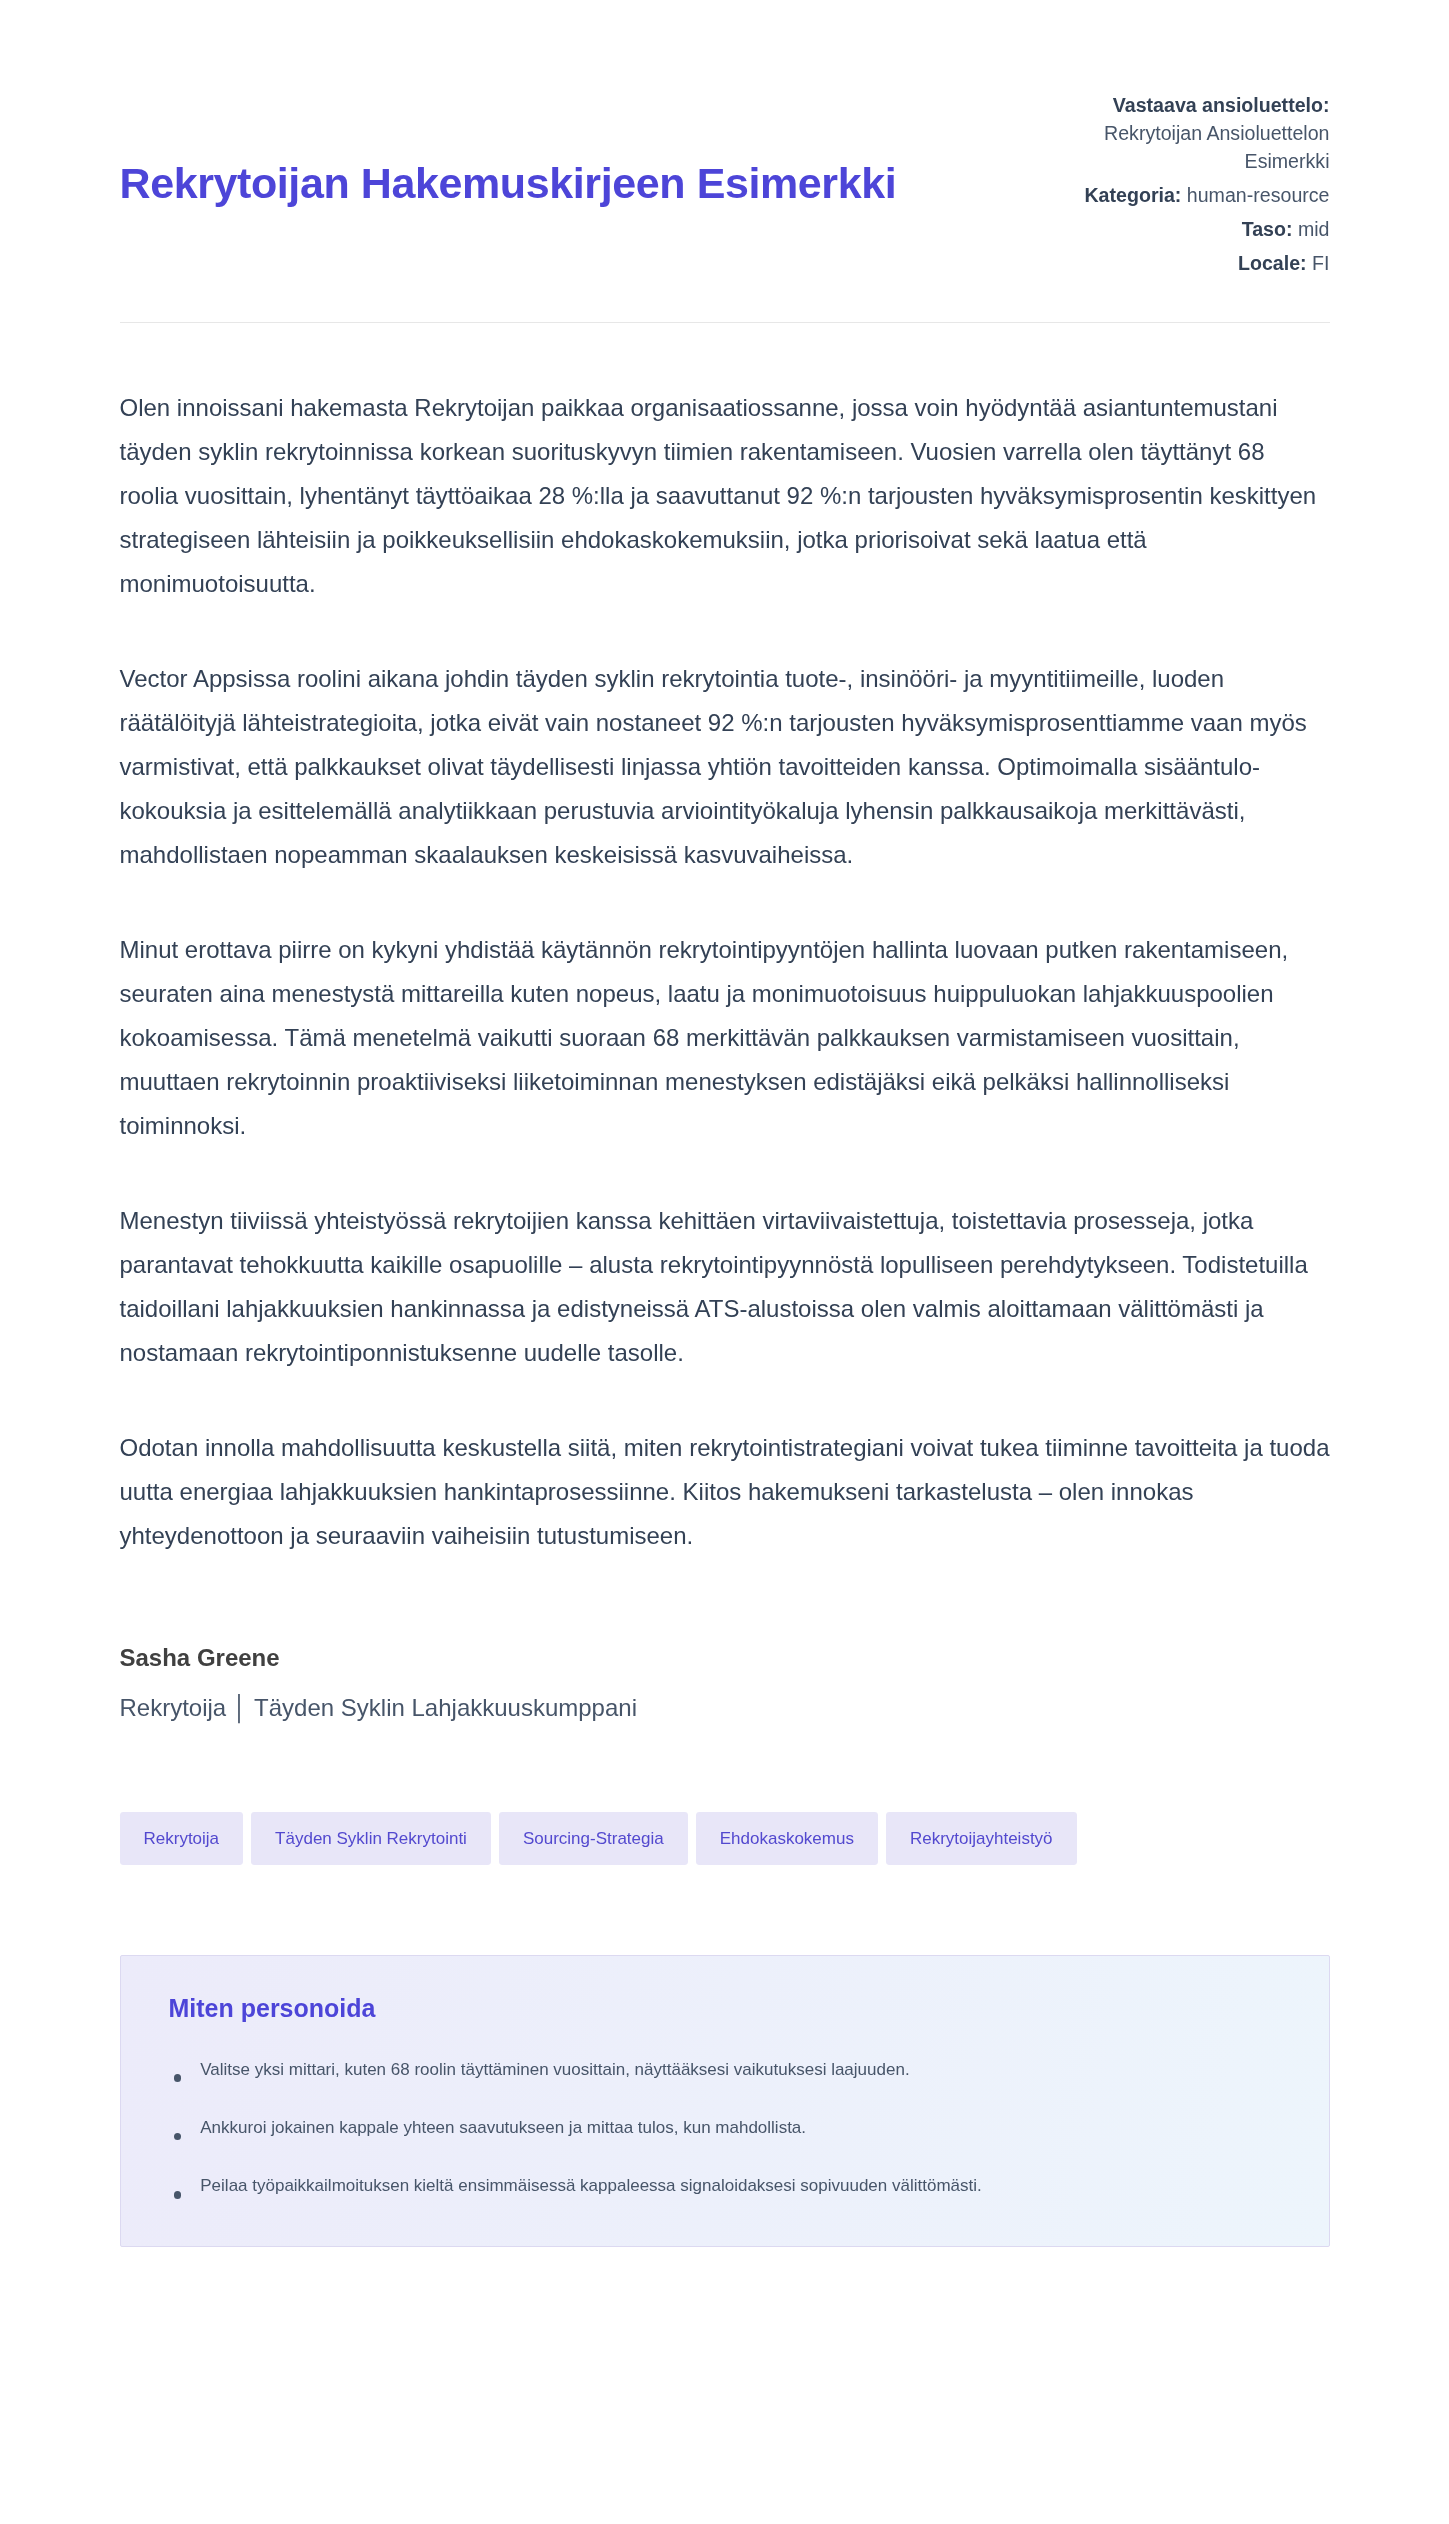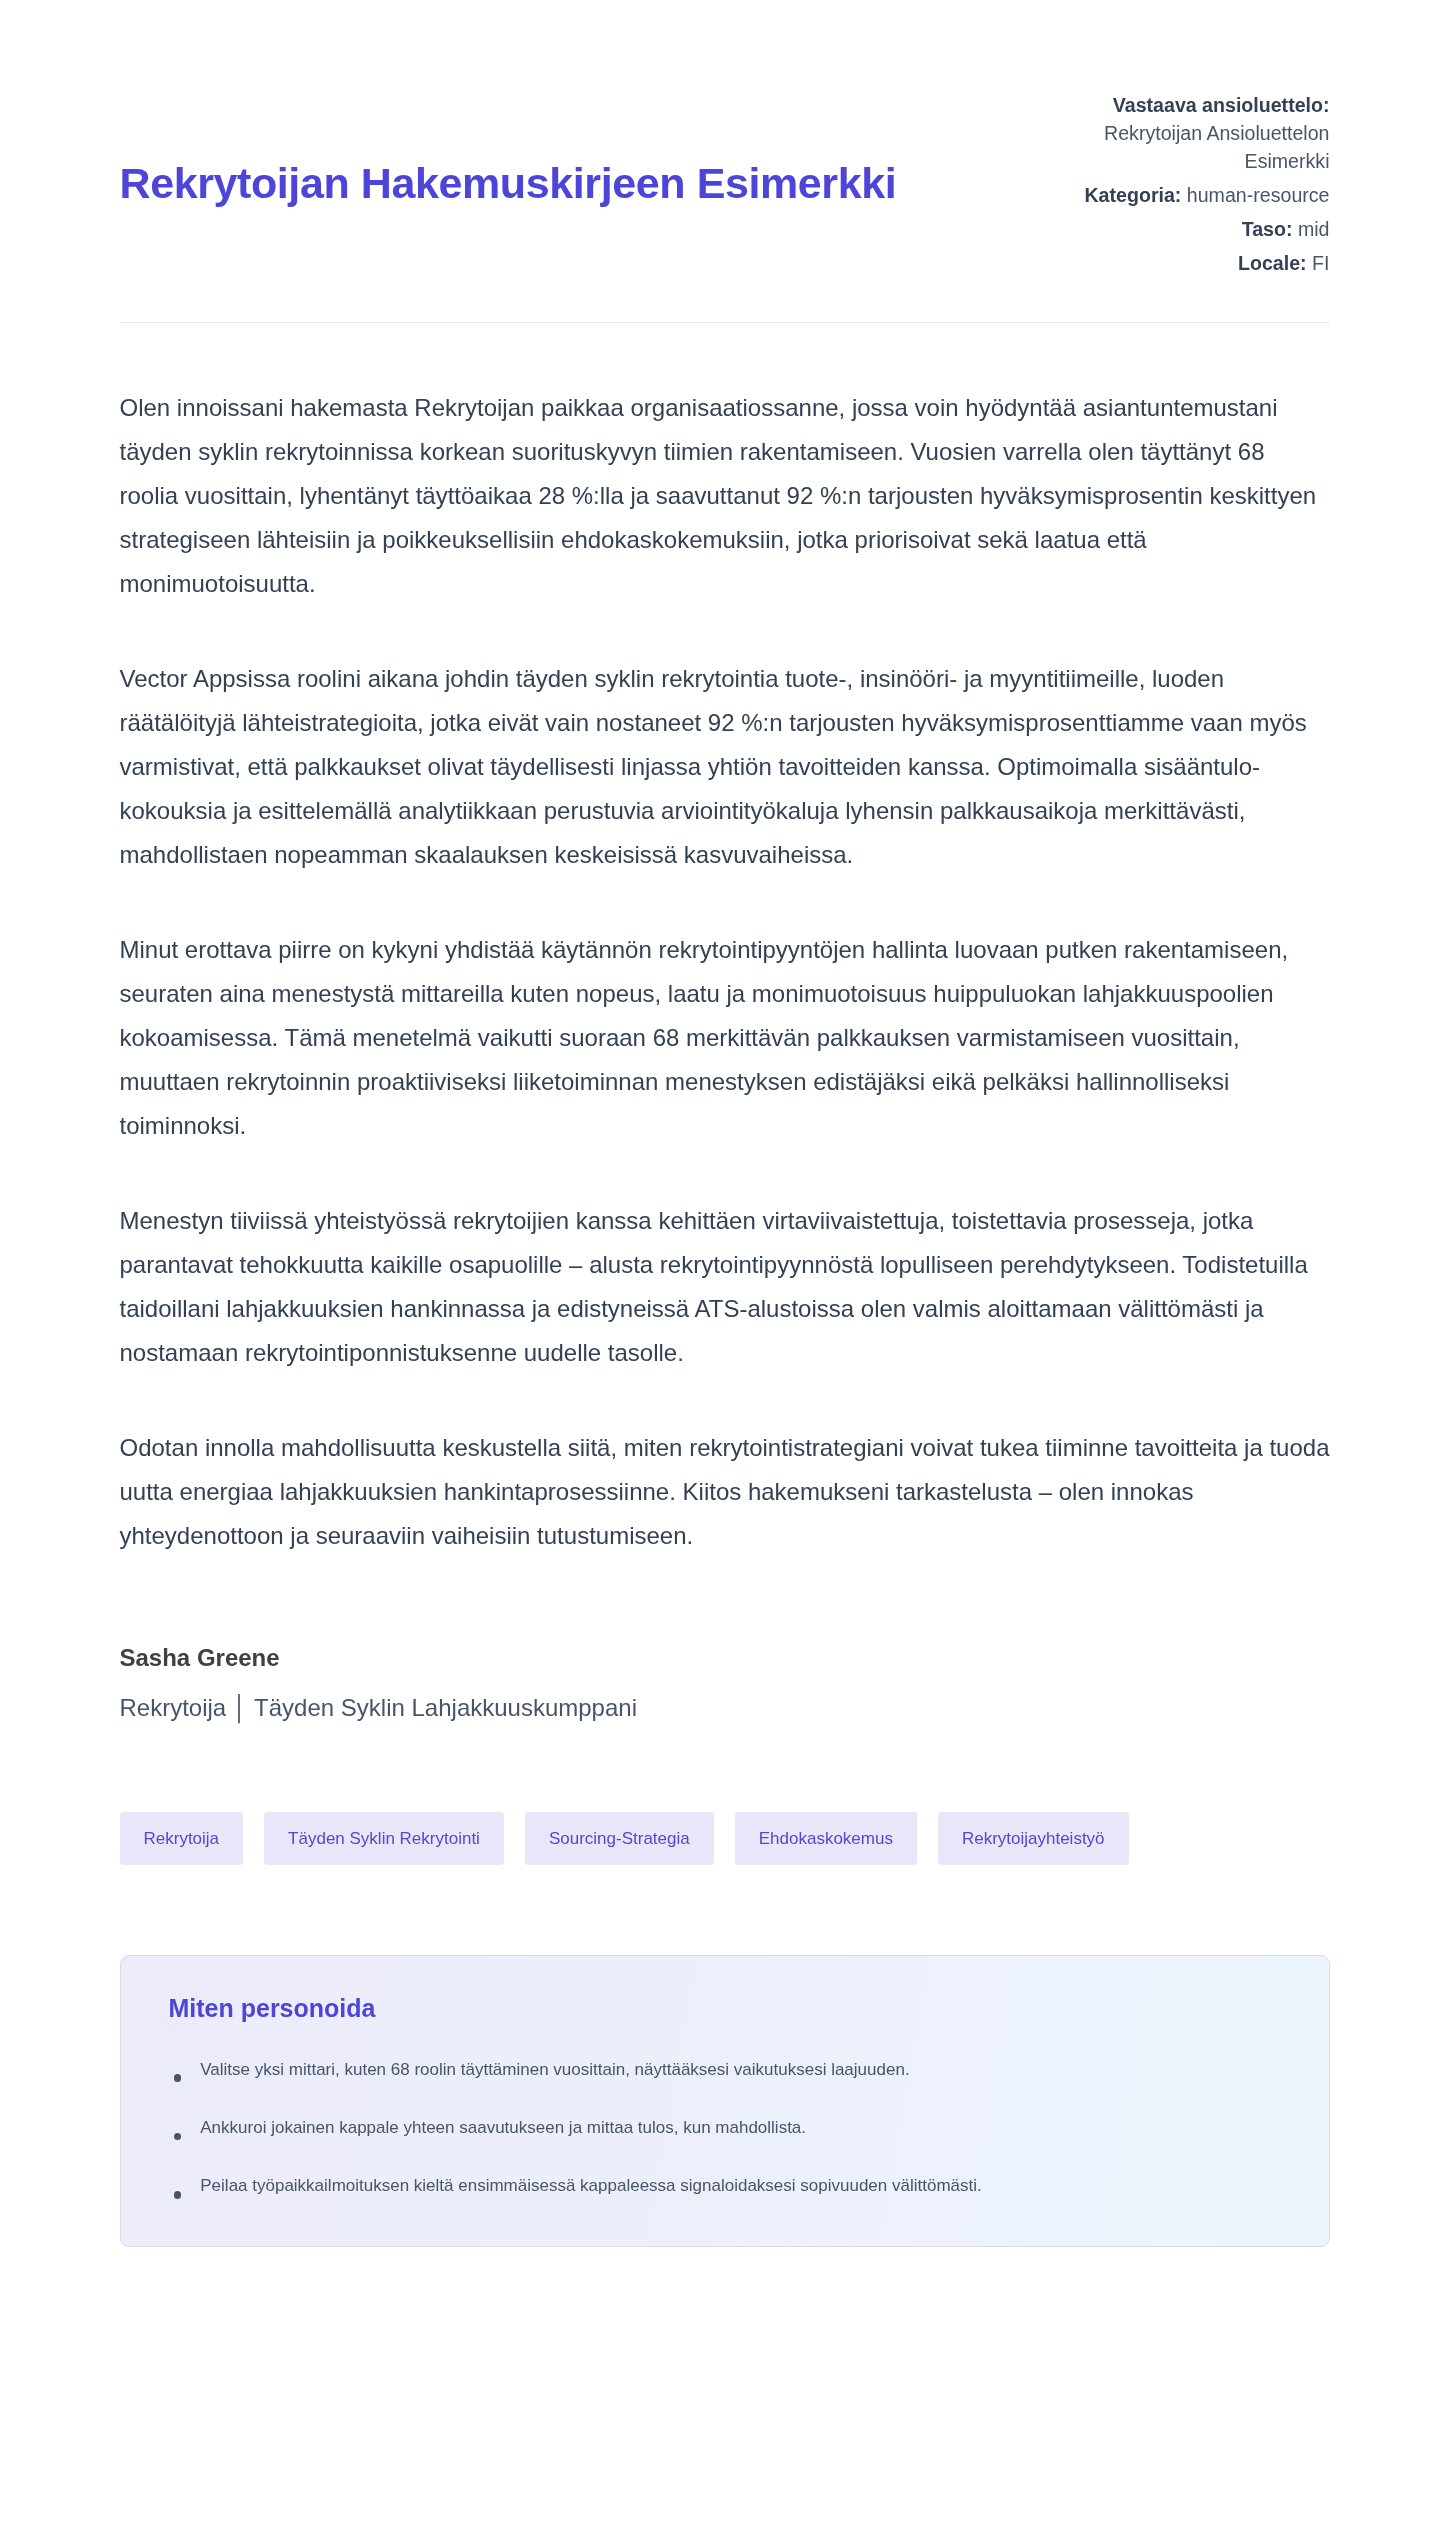--- a/index.html
+++ b/index.html
@@ -81,40 +81,40 @@
     font-size: 24px;
     line-height: 44px;
     color: #475569;
   }
 
   
   .tags {
     margin-top: 82px;
     display: flex;
     flex-wrap: wrap;
-    gap: 21px;
+    gap: 8px;
   }
   .tag {
     display: inline-block;
     background: #e8e6f8;
     color: #5349cf;
     font-size: 17px;
     font-weight: 500;
     line-height: 17px;
     padding: 18px 24px;
     border-radius: 3.4px;
     white-space: nowrap;
   }
 
   
   .tips {
     margin-top: 90px;
     margin-bottom: 83px;
     border: 0.9px solid #dcd9f1;
-    border-radius: 9px;
+    border-radius: 2px;
     background: linear-gradient(100deg, #ecebfa 0%, #edf5fc 100%);
     padding: 36px 48px 39px 48px;
   }
   .tips h2 {
     font-size: 25px;
     line-height: 32px;
     font-weight: 700;
     color: #4d45d8;
     margin-bottom: 24px;
   }

